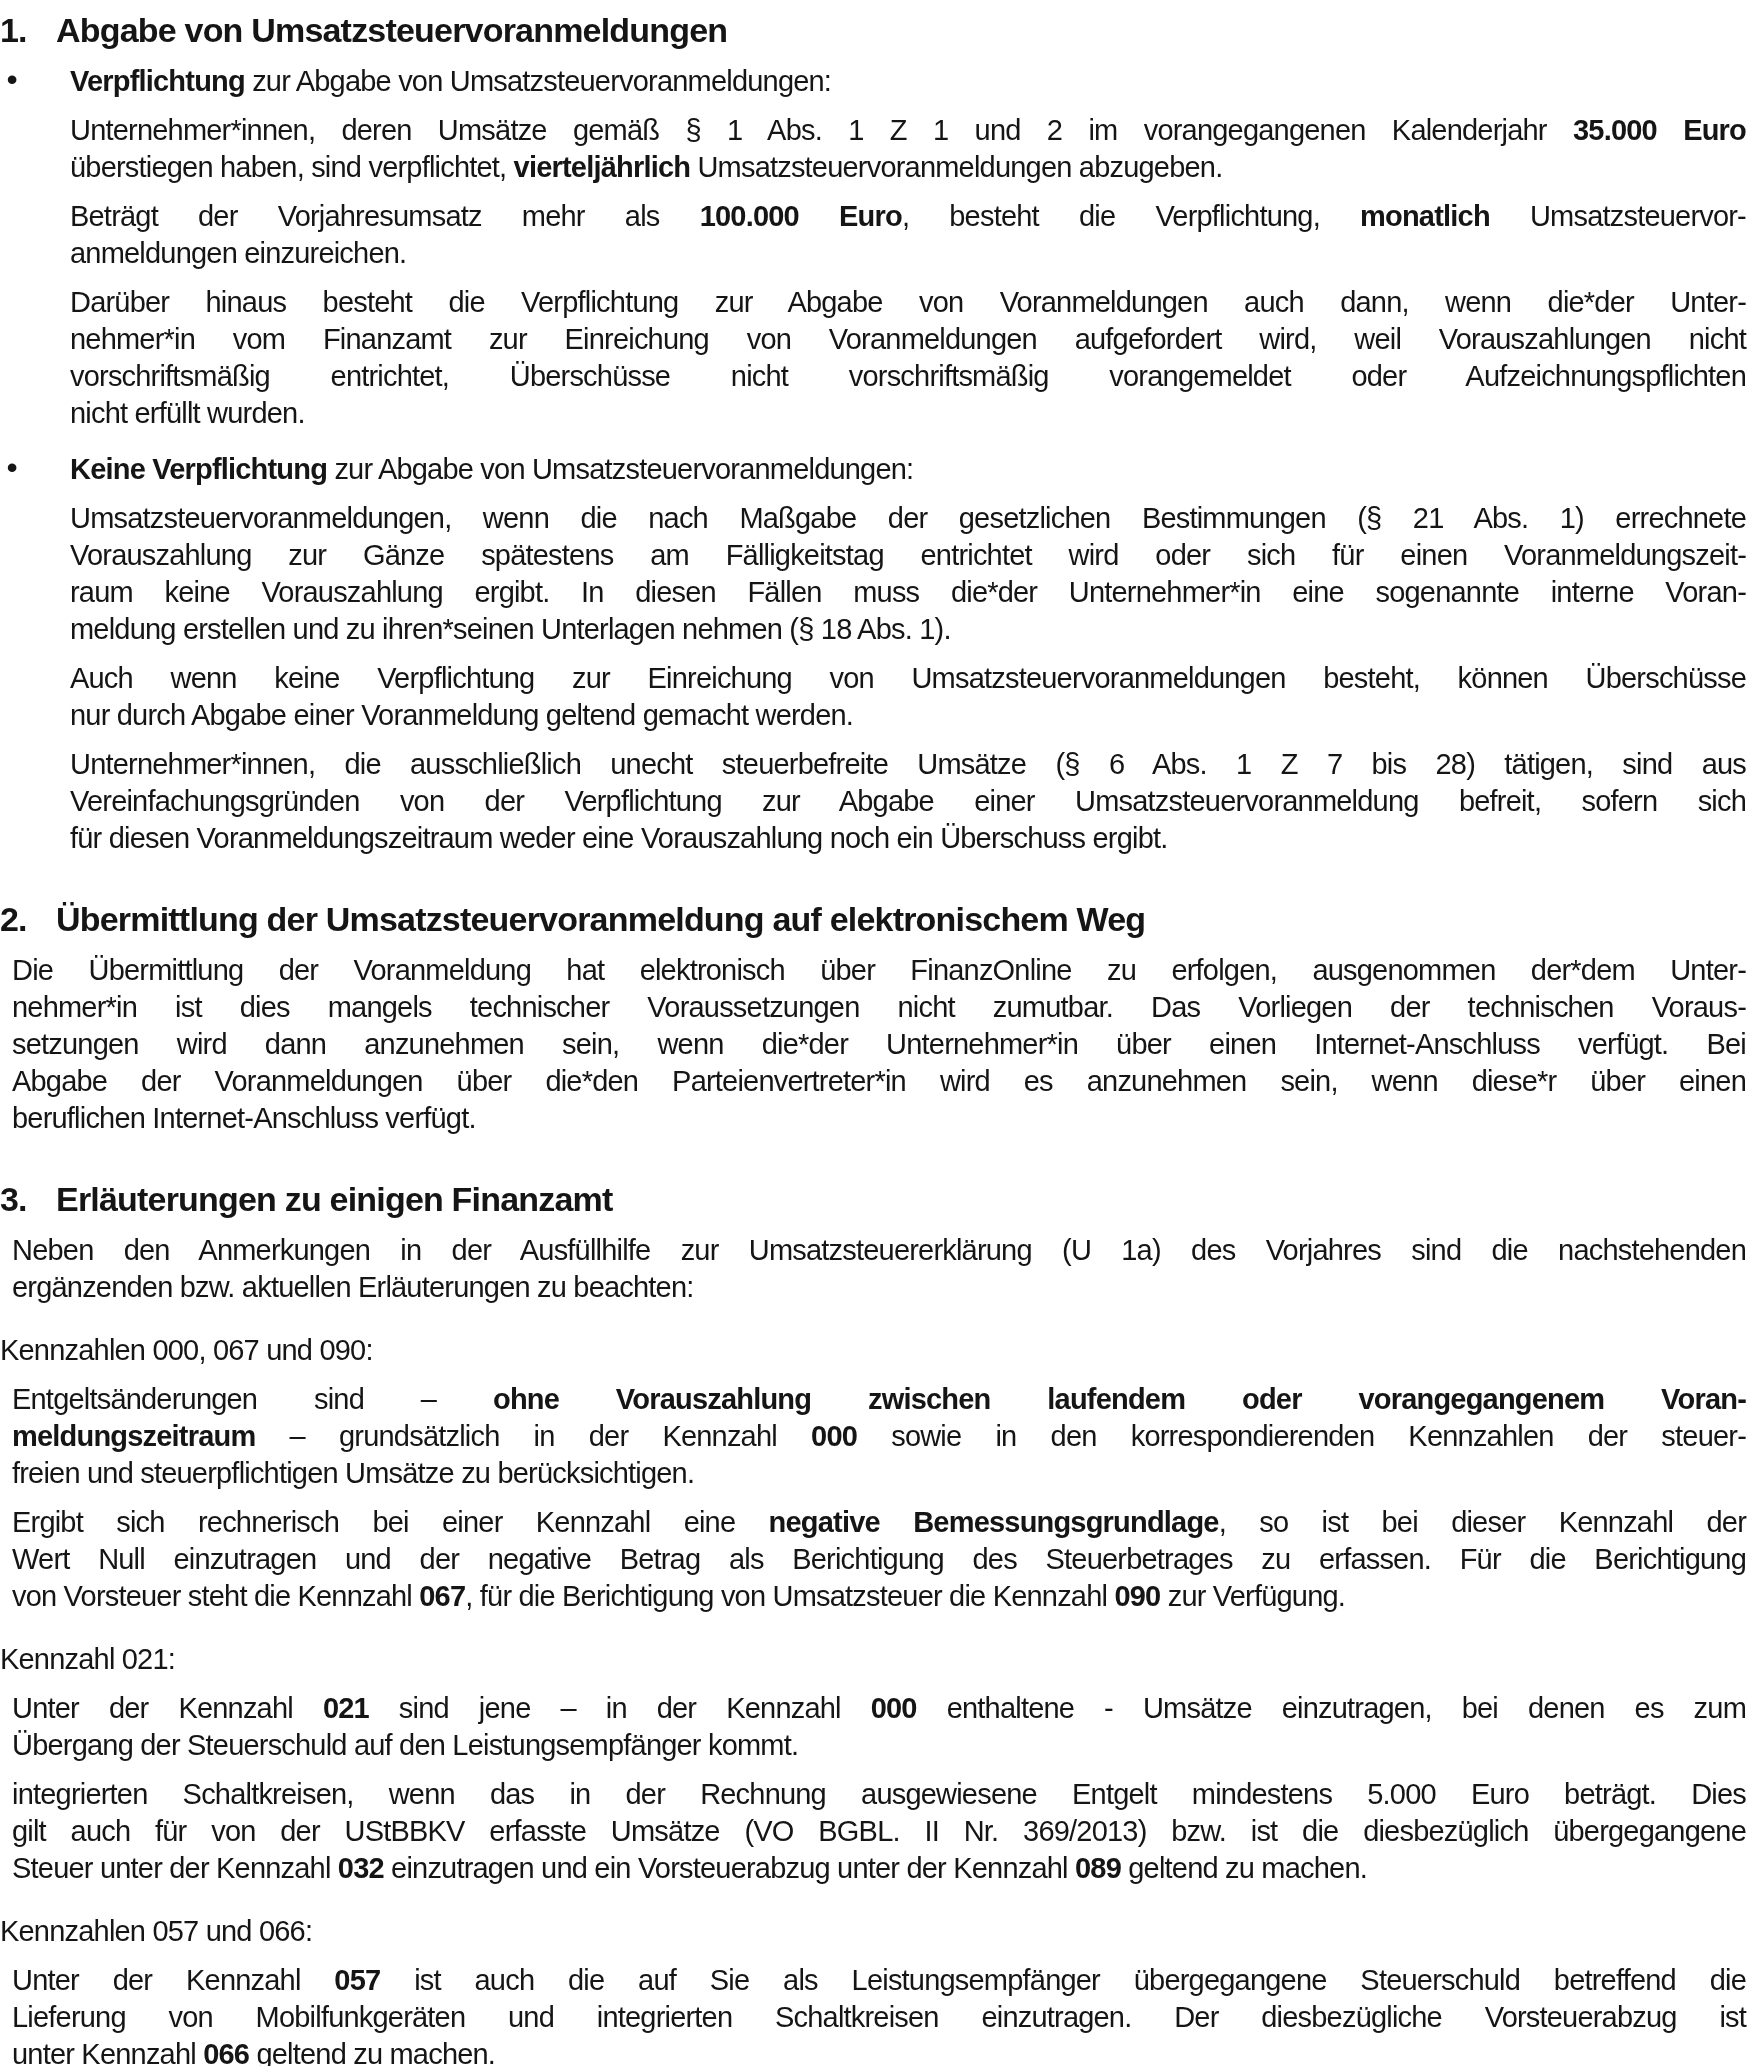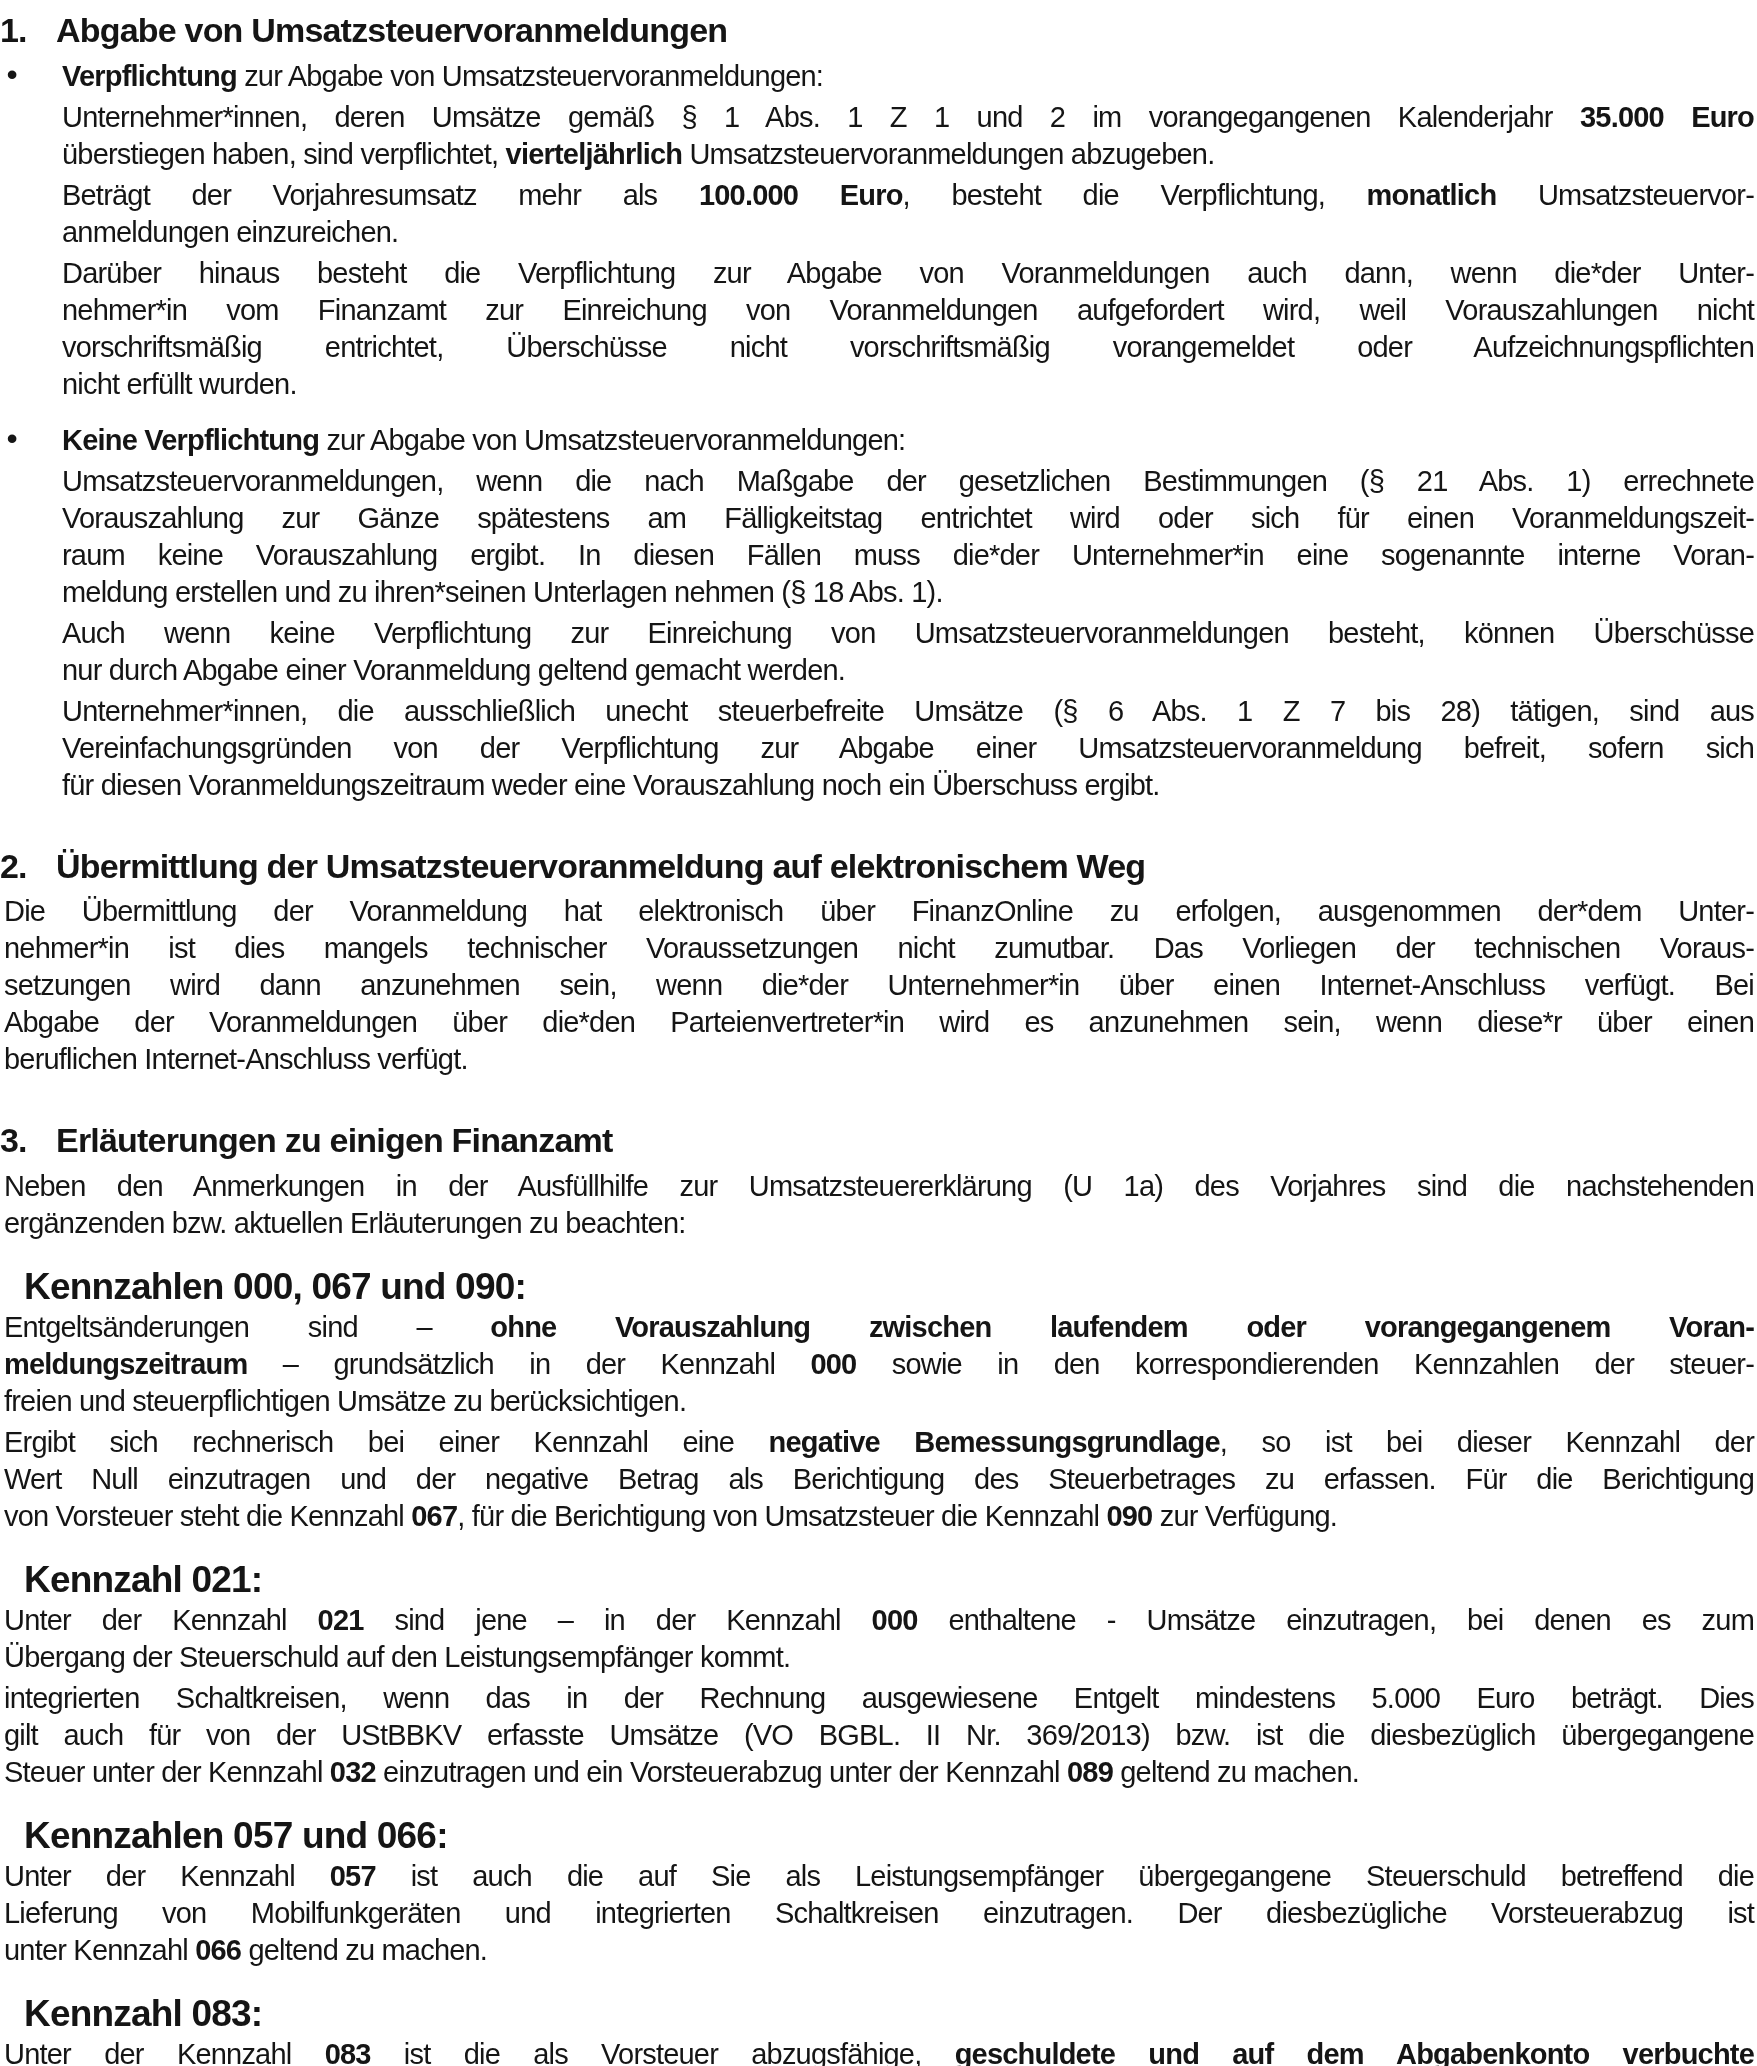--- a/index.html
+++ b/index.html
@@ -40,29 +40,28 @@
   .bullet-item + .bullet-item { margin-top: 19px; }
   .bullet-marker {
     position: absolute;
     left: 6.6px;
     top: -1.7px;
     font-size: 32px;
     line-height: 37px;
   }
   
   .subheading {
-    font-weight: bold;
-    font-size: 37px;
+    font-weight: normal;
+    font-size: 29px;
     line-height: 37px;
     letter-spacing: -0.8px;
     margin-top: 26px;
-    margin-left: 24px;
   }
   
-  .para { margin: 4px; }
+  .para { margin: 12px; }
   .tline {
     font-size: 29px;
     line-height: 37px;
     letter-spacing: -0.8px;
     white-space: normal;
   }
   .jl { text-align: justify; text-align-last: justify; }
   .ll { text-align: left; text-align-last: left; }
   b { font-weight: bold; }
 </style>

